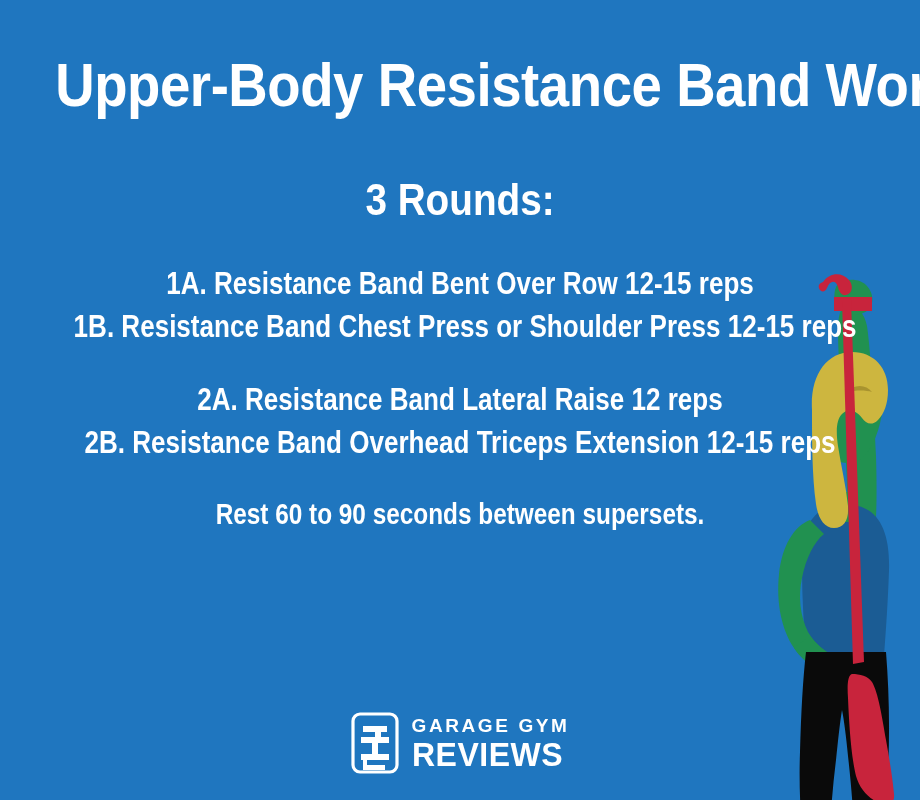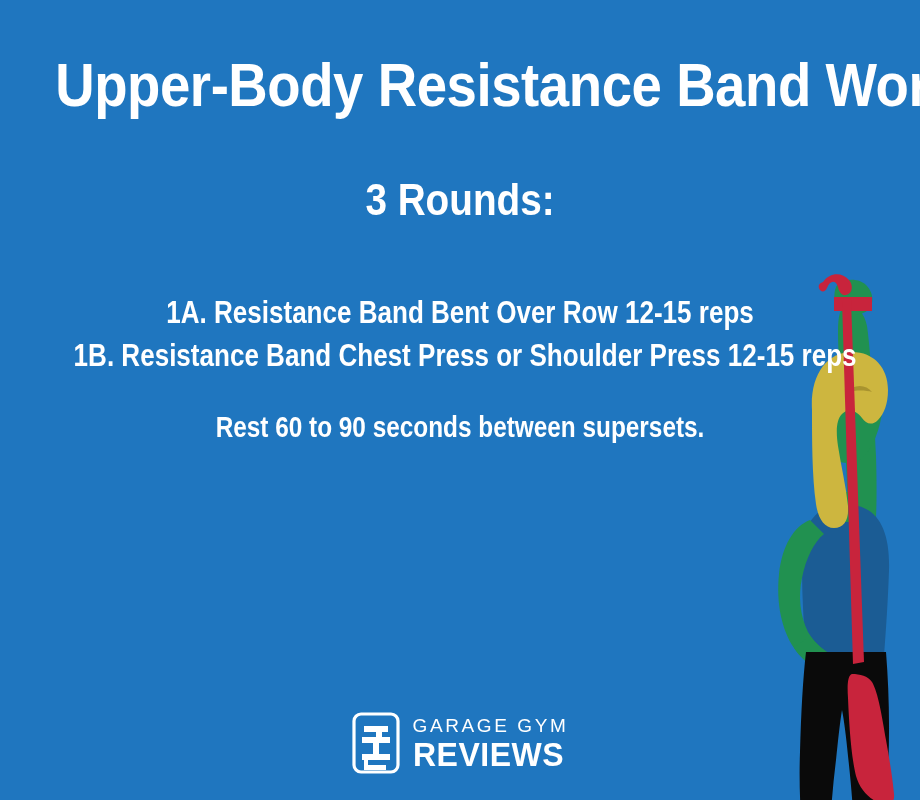--- a/index.html
+++ b/index.html
@@ -64,21 +64,20 @@
 
   .blocks {
     position: absolute;
     top: 262px;
     left: 0;
     width: 920px;
   }
 
   .block {
     margin-bottom: 30px;
-    margin-top: 29px;
   }
 
   .line {
     font-family: "Liberation Sans Narrow", "Liberation Sans", sans-serif;
     font-weight: bold;
     font-size: 31px;
     line-height: 43px;
     transform: scaleX(0.84);
     transform-origin: center center;
     white-space: nowrap;
@@ -113,21 +112,21 @@
   }
   .logo-words {
     display: flex;
     flex-direction: column;
     align-items: flex-start;
     justify-content: center;
     line-height: 1;
   }
   .logo-top {
     font-family: "Liberation Sans Narrow", "Liberation Sans", sans-serif;
-    font-weight: normal;
+    font-weight: bold;
     font-size: 19px;
     letter-spacing: 2.6px;
     color: #ffffff;
     margin-bottom: 3px;
   }
   .logo-bottom {
     font-family: "Liberation Sans Narrow", "Liberation Sans", sans-serif;
     font-weight: bold;
     font-size: 33px;
     letter-spacing: 0.5px;
@@ -251,20 +250,24 @@
 
     <div class="subtitle">3 Rounds:</div>
 
     <div class="blocks">
 
       <div class="block">
         <div class="line">1A. Resistance Band Bent Over Row 12-15 reps</div>
         <div class="line">1B. Resistance Band Chest Press or Shoulder Press 12-15 reps</div>
       </div>
 
+      <div class="block">
+        <div class="line">2A. Resistance Band Lateral Raise 12 reps</div>
+        <div class="line">2B. Resistance Band Overhead Triceps Extension 12-15 reps</div>
+      </div>
 
 
       <div class="rest-note">Rest 60 to 90 seconds between supersets.</div>
 
     </div>
 
     <div class="logo">
       <svg class="logo-mark" viewBox="0 0 48 62" xmlns="http://www.w3.org/2000/svg">
         <rect x="2" y="2" width="44" height="58" rx="7" ry="7" fill="none" stroke="#ffffff" stroke-width="3.2"></rect>
 

